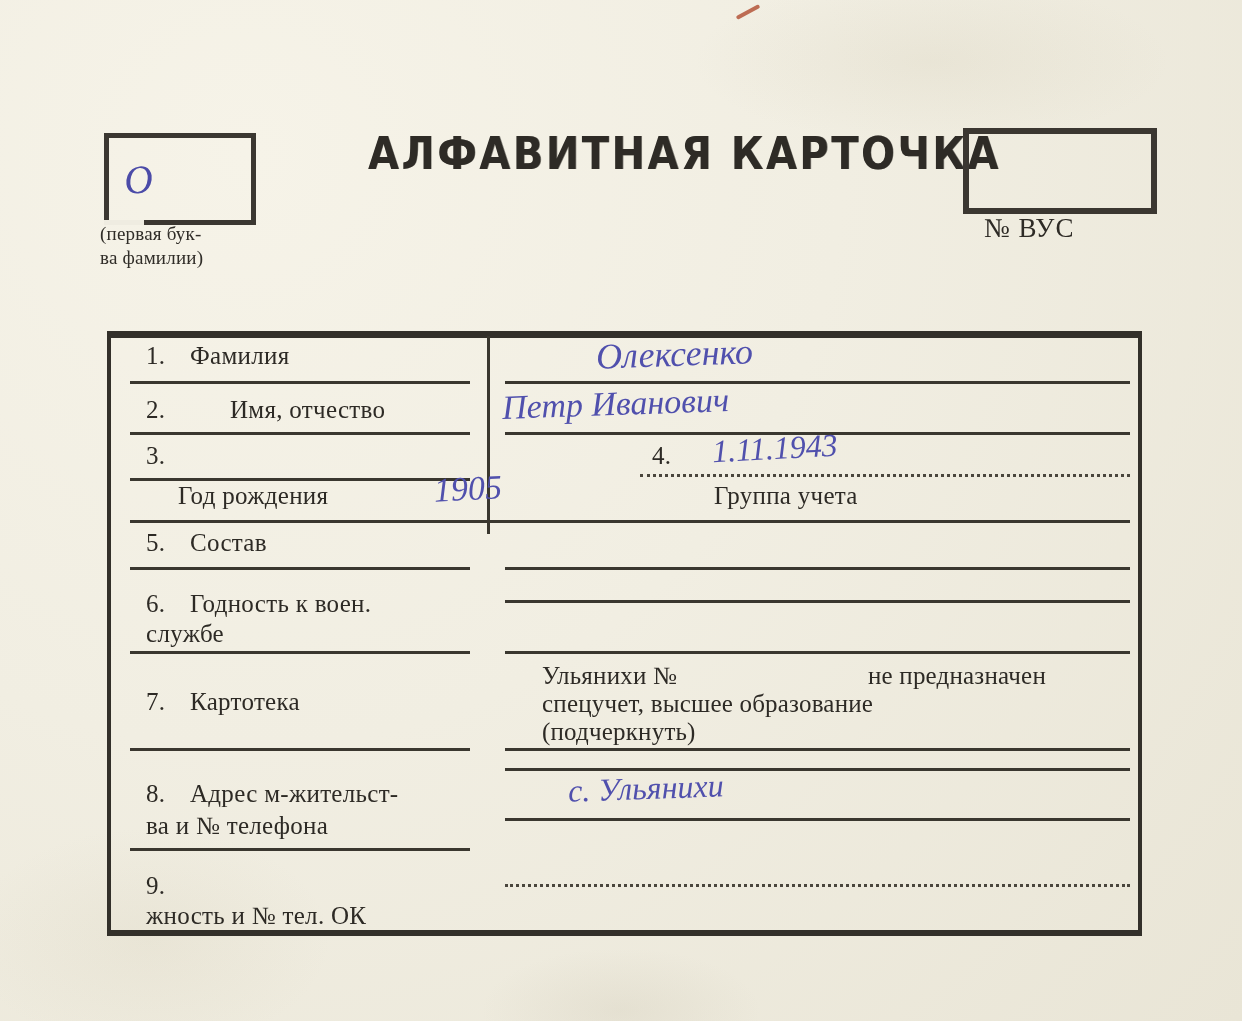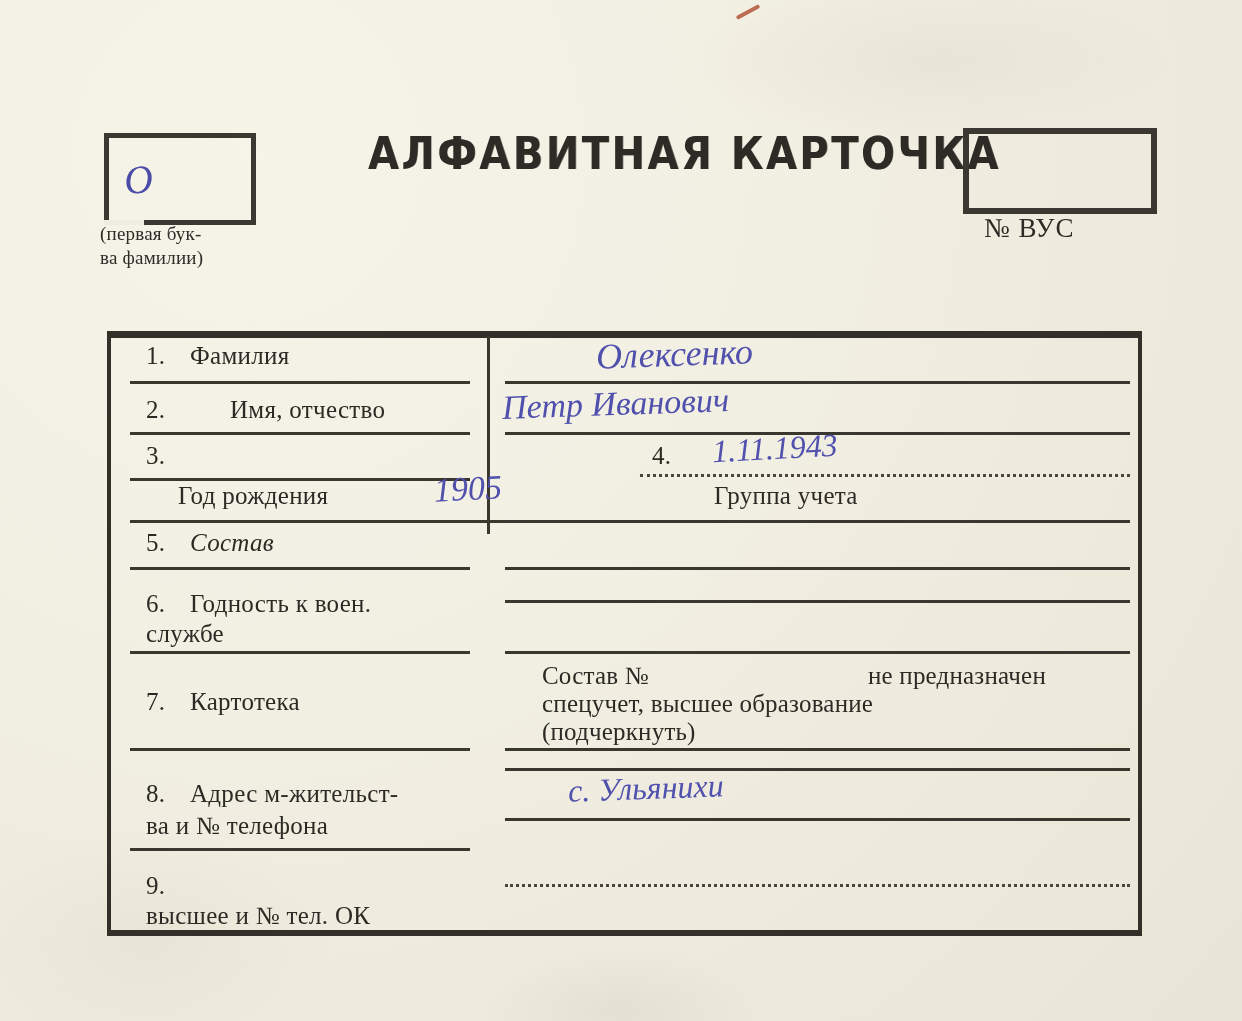--- a/index.html
+++ b/index.html
@@ -243,44 +243,44 @@
   <div class="hand" style="left:712px; top:430px; font-size:32px; transform:rotate(-3deg);">1.11.1943</div>
   <div class="rule" style="left:130px; top:478px; width:340px;"></div>
   <div class="rule dashed" style="left:640px; top:474px; width:490px;"></div>
 
   <div class="lbl" style="left:178px; top:482px;">Год рождения</div>
   <div class="hand" style="left:434px; top:470px; font-size:34px; transform:rotate(-3deg);">1905</div>
   <div class="lbl" style="left:714px; top:482px;text-align:right;">Группа учета</div>
   <div class="rule" style="left:130px; top:520px; width:1000px;"></div>
 
   <div class="lbl" style="left:146px; top:529px;">5.</div>
-  <div class="lbl" style="left:190px; top:529px;font-style:italic;">Состав</div>
+  <div class="lbl" style="left:190px; top:529px;">Состав</div>
   <div class="rule" style="left:130px; top:567px; width:340px;"></div>
   <div class="rule" style="left:505px; top:567px; width:625px;"></div>
 
   <div class="lbl" style="left:146px; top:590px;">6.</div>
   <div class="lbl" style="left:190px; top:590px;">Годность  к  воен.</div>
   <div class="lbl" style="left:146px; top:620px;">службе</div>
   <div class="rule" style="left:505px; top:600px; width:625px;"></div>
   <div class="rule" style="left:130px; top:651px; width:340px;"></div>
   <div class="rule" style="left:505px; top:651px; width:625px;"></div>
 
   <div class="lbl" style="left:146px; top:688px;">7.</div>
   <div class="lbl" style="left:190px; top:688px;">Картотека</div>
-  <div class="block-text" style="left:542px; top:660px;">Состав  №</div>
+  <div class="block-text" style="left:542px; top:660px;">Ульянихи  №</div>
   <div class="block-text" style="left:848px; top:660px;margin-left:20px;">не  предназначен</div>
   <div class="block-text" style="left:542px; top:688px;">спецучет,   высшее  образование</div>
   <div class="block-text" style="left:542px; top:716px;">(подчеркнуть)</div>
   <div class="rule" style="left:130px; top:748px; width:340px;"></div>
   <div class="rule" style="left:505px; top:748px; width:625px;"></div>
 
   <div class="lbl" style="left:146px; top:780px;">8.</div>
   <div class="lbl" style="left:190px; top:780px;">Адрес  м-жительст-</div>
   <div class="lbl" style="left:146px; top:812px;font-family:Liberation Serif, serif;">ва и № телефона</div>
   <div class="hand" style="left:568px; top:770px; font-size:32px; transform:rotate(-2deg);">с. Ульянихи</div>
   <div class="rule" style="left:505px; top:768px; width:625px;"></div>
   <div class="rule" style="left:505px; top:818px; width:625px;"></div>
   <div class="rule" style="left:130px; top:848px; width:340px;"></div>
 
   <div class="lbl" style="left:146px; top:872px;">9.</div>
-  <div class="lbl" style="left:146px; top:902px;">высшее и № тел. ОК</div>
+  <div class="lbl" style="left:146px; top:902px;">жность и № тел. ОК</div>
   <div class="rule dashed" style="left:505px; top:884px; width:625px;"></div>
 </div>
 
 </body></html>

